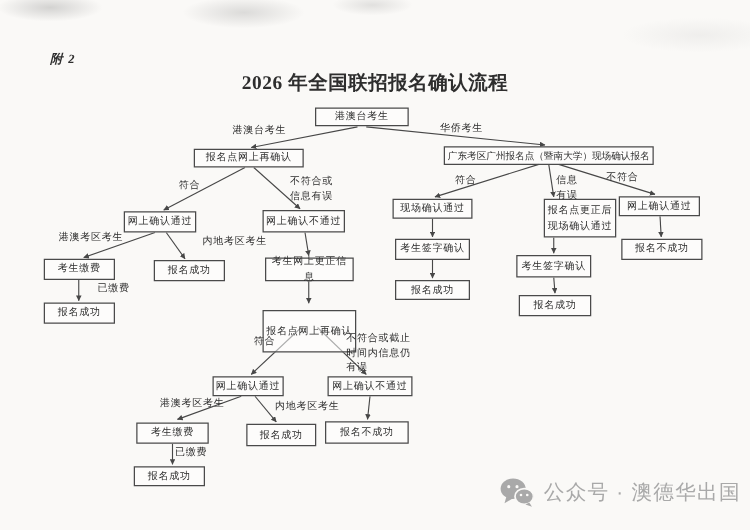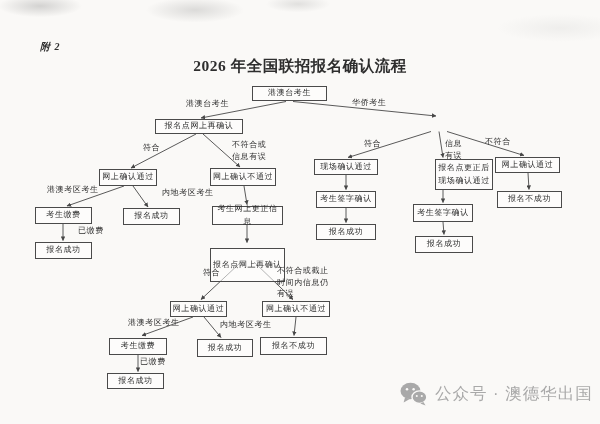--- a/index.html
+++ b/index.html
@@ -66,20 +66,21 @@
       <line x1="443" y1="222" x2="444" y2="234.5" marker-end="url(#arw)"></line>
       <line x1="528" y1="173" x2="529" y2="189.5" marker-end="url(#arw)"></line>
     </g>
   </svg>
 
   <div class="attachment">附 2</div>
   <h1 class="title">2026 年全国联招报名确认流程</h1>
 
   <div class="node" style="left:252px;top:86px;width:75px;height:15px">港澳台考生</div>
   <div class="node" style="left:155px;top:119px;width:88px;height:15px">报名点网上再确认</div>
+  <div class="node wide" style="left:355px;top:117px;width:168px;height:15px">广东考区广州报名点（暨南大学）现场确认报名</div>
   <div class="node" style="left:99px;top:169px;width:58px;height:17px">网上确认通过</div>
   <div class="node" style="left:210px;top:168px;width:66px;height:18px">网上确认不通过</div>
   <div class="node" style="left:35px;top:207px;width:57px;height:17px">考生缴费</div>
   <div class="node" style="left:123px;top:208px;width:57px;height:17px">报名成功</div>
   <div class="node" style="left:212px;top:206px;width:71px;height:19px">考生网上更正信息</div>
   <div class="node" style="left:35px;top:242px;width:57px;height:17px">报名成功</div>
   <div class="node" style="left:210px;top:248px;width:75px;height:34px">报名点网上再确认</div>
   <div class="node" style="left:170px;top:301px;width:57px;height:16px">网上确认通过</div>
   <div class="node" style="left:262px;top:301px;width:68px;height:16px">网上确认不通过</div>
   <div class="node" style="left:109px;top:338px;width:58px;height:17px">考生缴费</div>

